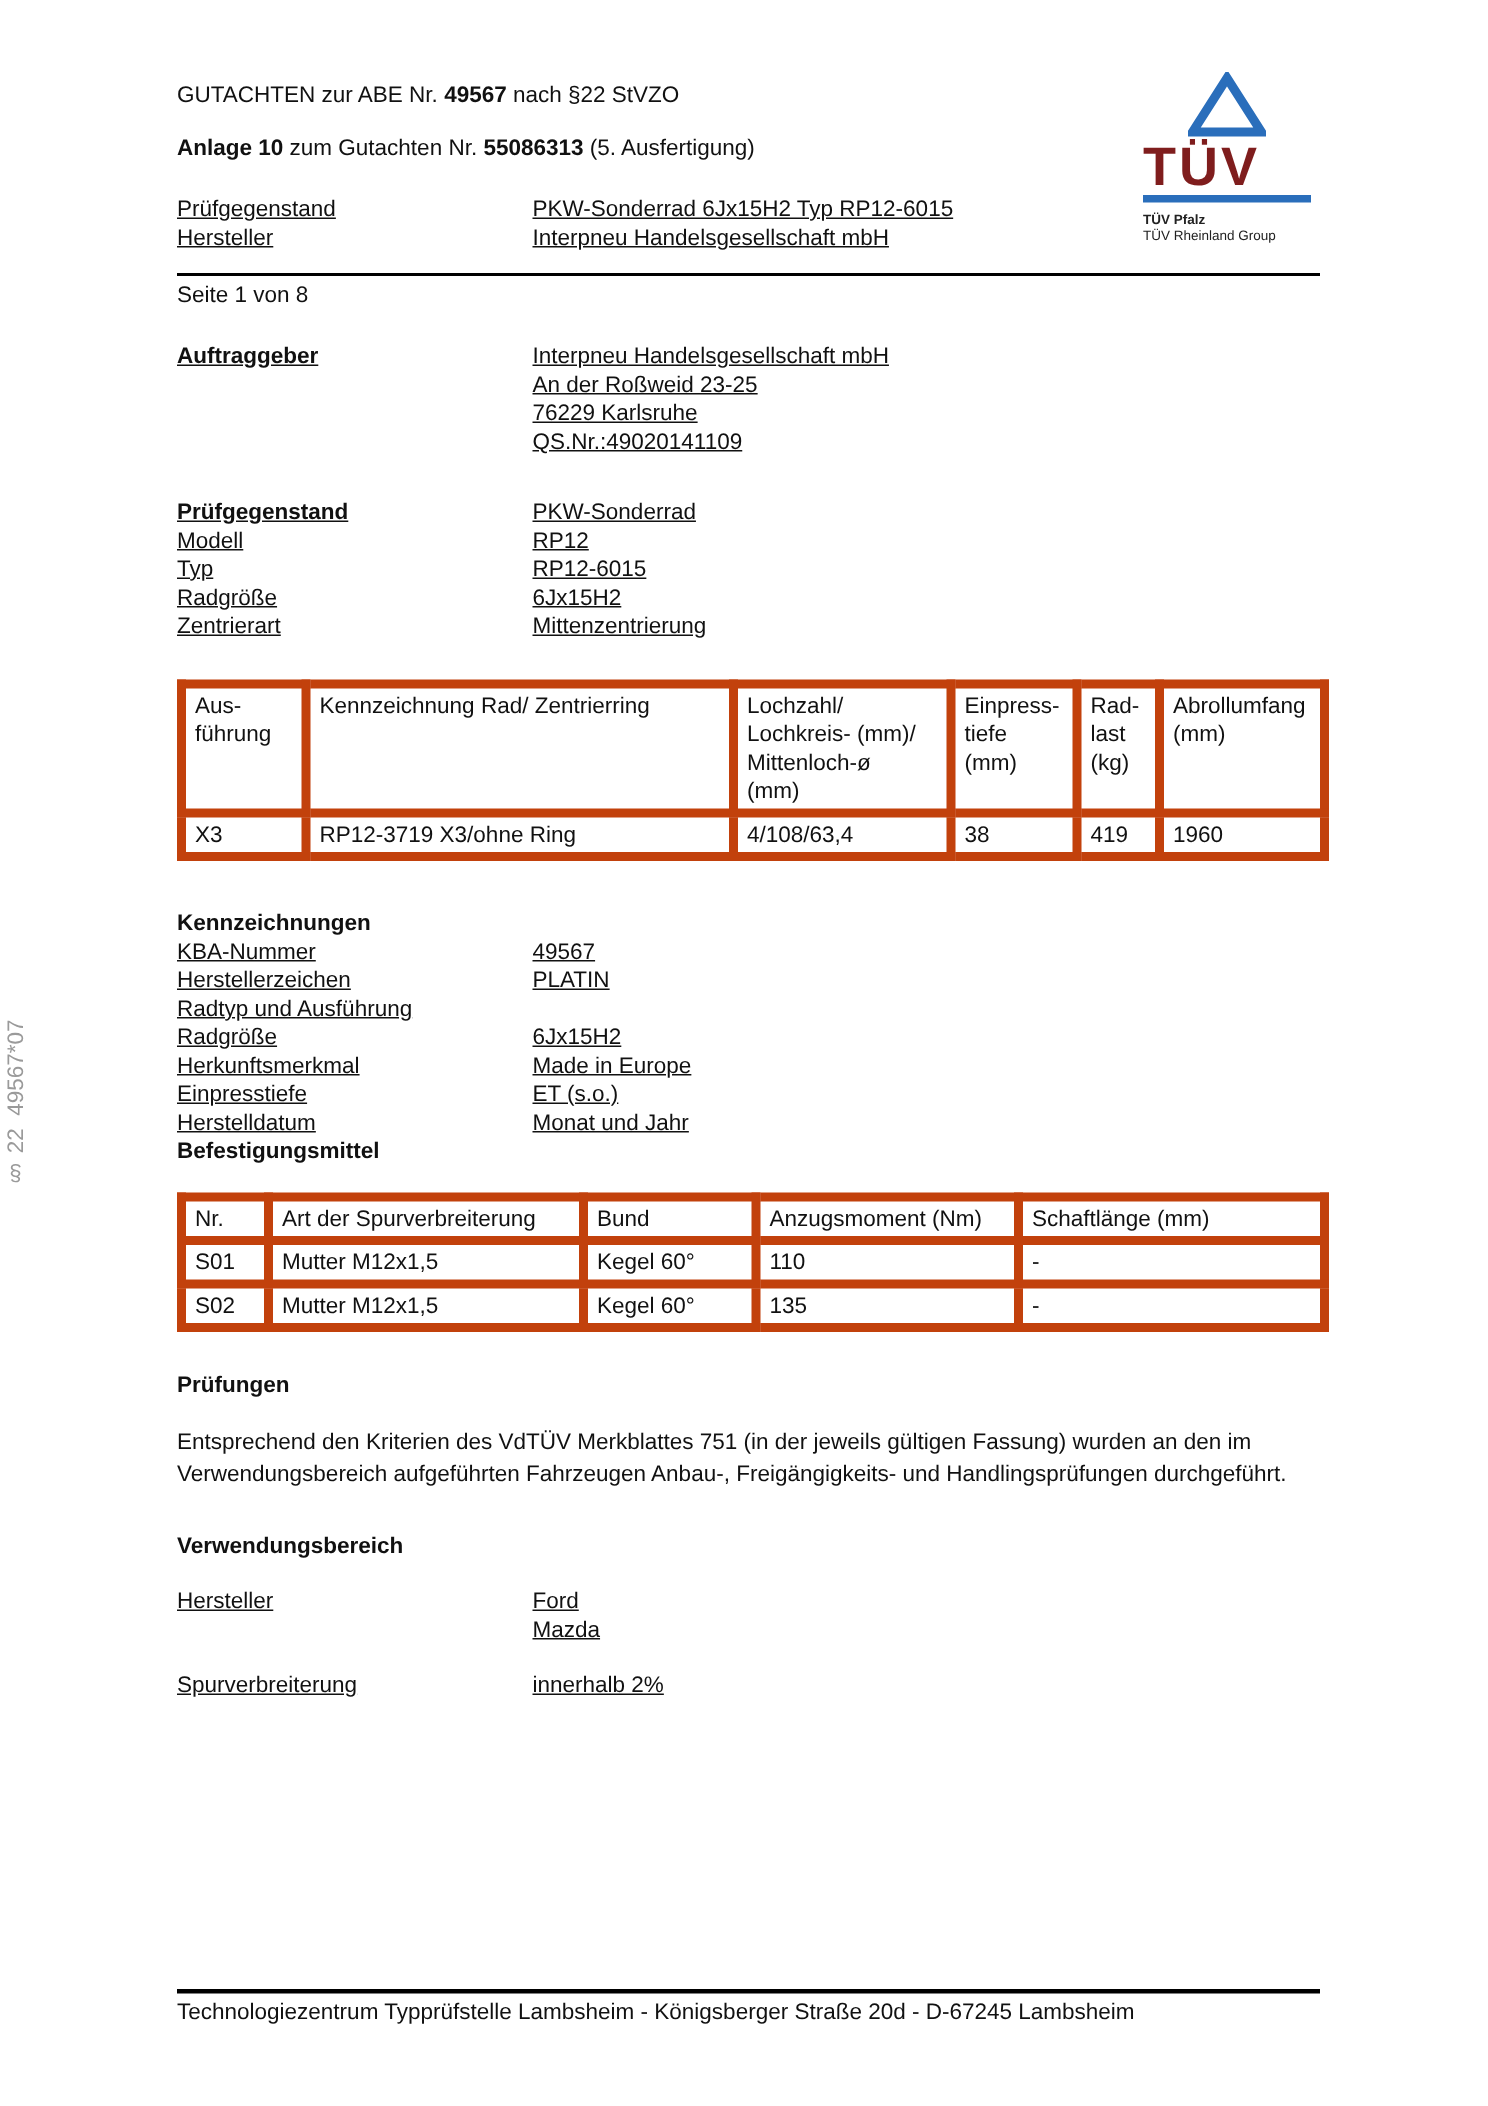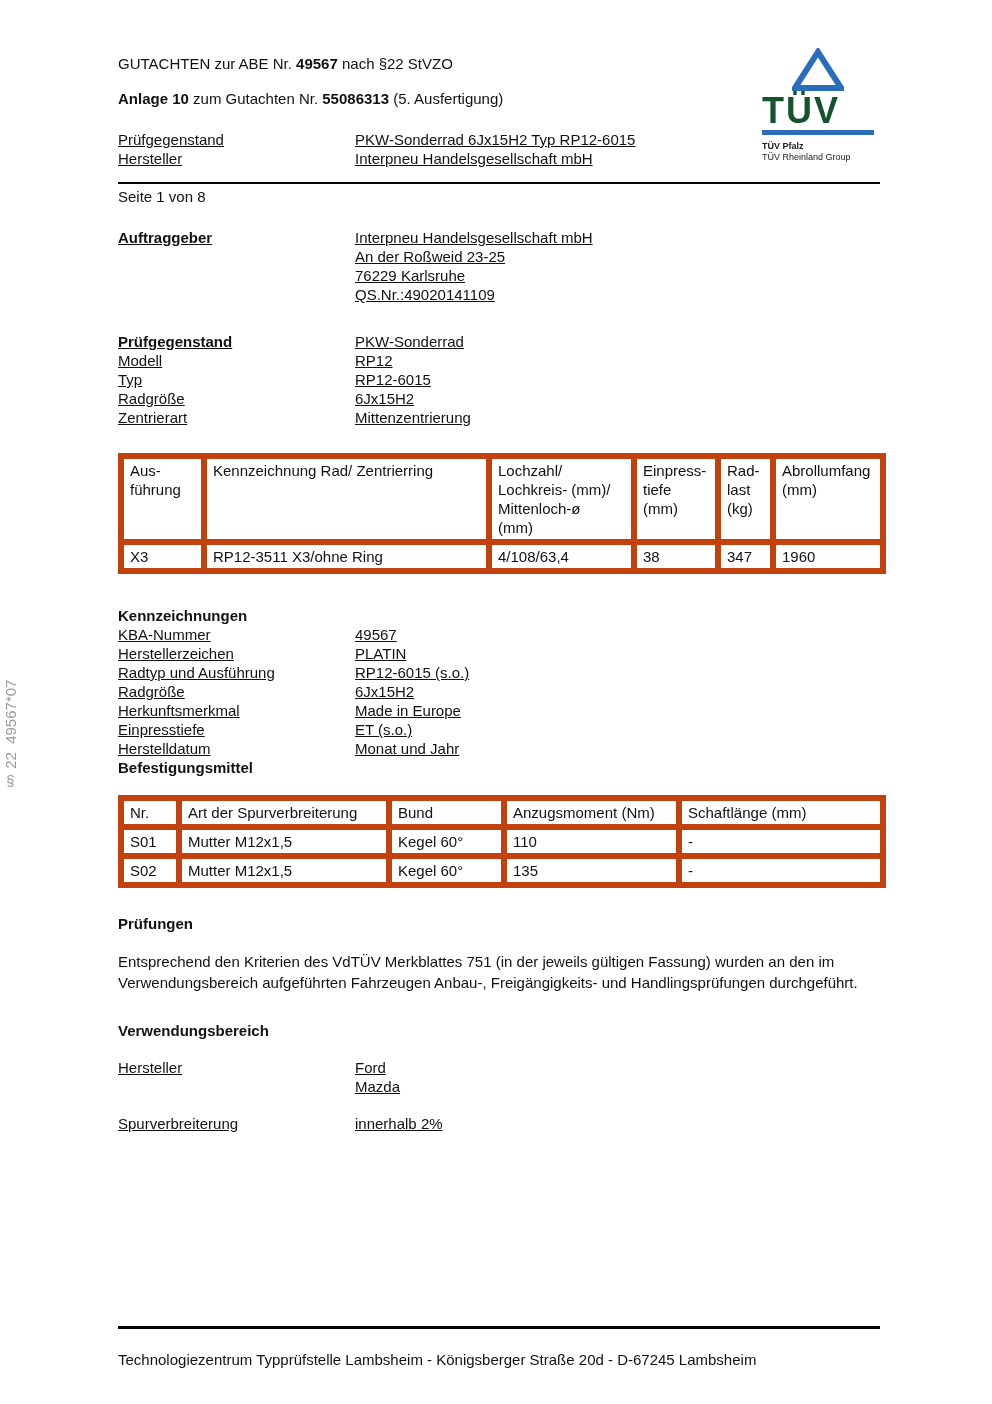--- a/index.html
+++ b/index.html
@@ -70,21 +70,21 @@
     position: absolute;
     left: 762px;
     top: 48px;
     width: 112px;
   }
   .logo-triangle { display:block; margin: 0 auto 2px auto; }
   .logo-word {
     font-size: 36px;
     font-weight: bold;
     letter-spacing: 2px;
-    color: #14532d;
+    color: #7f1d1d;
     line-height: 34px;
   }
   .logo-bar { height: 5px; background: #2a6ebb; margin-top: 2px; width: 112px; }
   .logo-sub1 { font-size: 9px; font-weight: bold; margin-top: 6px; line-height: 11px; color:#222; }
   .logo-sub2 { font-size: 9px; line-height: 11px; color:#222; }
 
   
   .vertical-text {
     position: absolute;
     left: 2px;
@@ -97,21 +97,21 @@
     white-space: pre;
   }
 
   
   .footer {
     position: absolute;
     left: 118px;
     top: 1326px;
     width: 762px;
     border-top: 3px solid #000;
-    padding-top: 21px;
+    padding-top: 3px;
     line-height: 19px;
   }
 
   
   .tbl-ausfuehrung col:nth-child(1){width:83px;}
   .tbl-ausfuehrung col:nth-child(2){width:285px;}
   .tbl-ausfuehrung col:nth-child(3){width:145px;}
   .tbl-ausfuehrung col:nth-child(4){width:84px;}
   .tbl-ausfuehrung col:nth-child(5){width:55px;}
   .tbl-ausfuehrung col:nth-child(6){width:110px;}
@@ -214,42 +214,41 @@
 tiefe
 (mm)</th>
         <th>Rad-
 last
 (kg)</th>
         <th>Abrollumfang
 (mm)</th>
       </tr>
       <tr>
         <td>X3</td>
-        <td>RP12-3511 X3/ohne Ring</td>
+        <td>RP12-3719 X3/ohne Ring</td>
         <td>4/108/63,4</td>
         <td>38</td>
-        <td>347</td>
+        <td>419</td>
         <td>1960</td>
       </tr>
     </tbody>
       </table>
 
     <p class="section-title mt-kennz">Kennzeichnungen</p>
     <div>
       <div class="kv-row">
         <span class="kv-label">KBA-Nummer</span>
         <span class="kv-value">49567</span>
       </div>
       <div class="kv-row">
         <span class="kv-label">Herstellerzeichen</span>
         <span class="kv-value">PLATIN</span>
       </div>
       <div class="kv-row">
         <span class="kv-label">Radtyp und Ausführung</span>
-        <span class="kv-value">RP12-6015 (s.o.)</span>
       </div>
       <div class="kv-row">
         <span class="kv-label">Radgröße</span>
         <span class="kv-value">6Jx15H2</span>
       </div>
       <div class="kv-row">
         <span class="kv-label">Herkunftsmerkmal</span>
         <span class="kv-value">Made in Europe</span>
       </div>
       <div class="kv-row">

